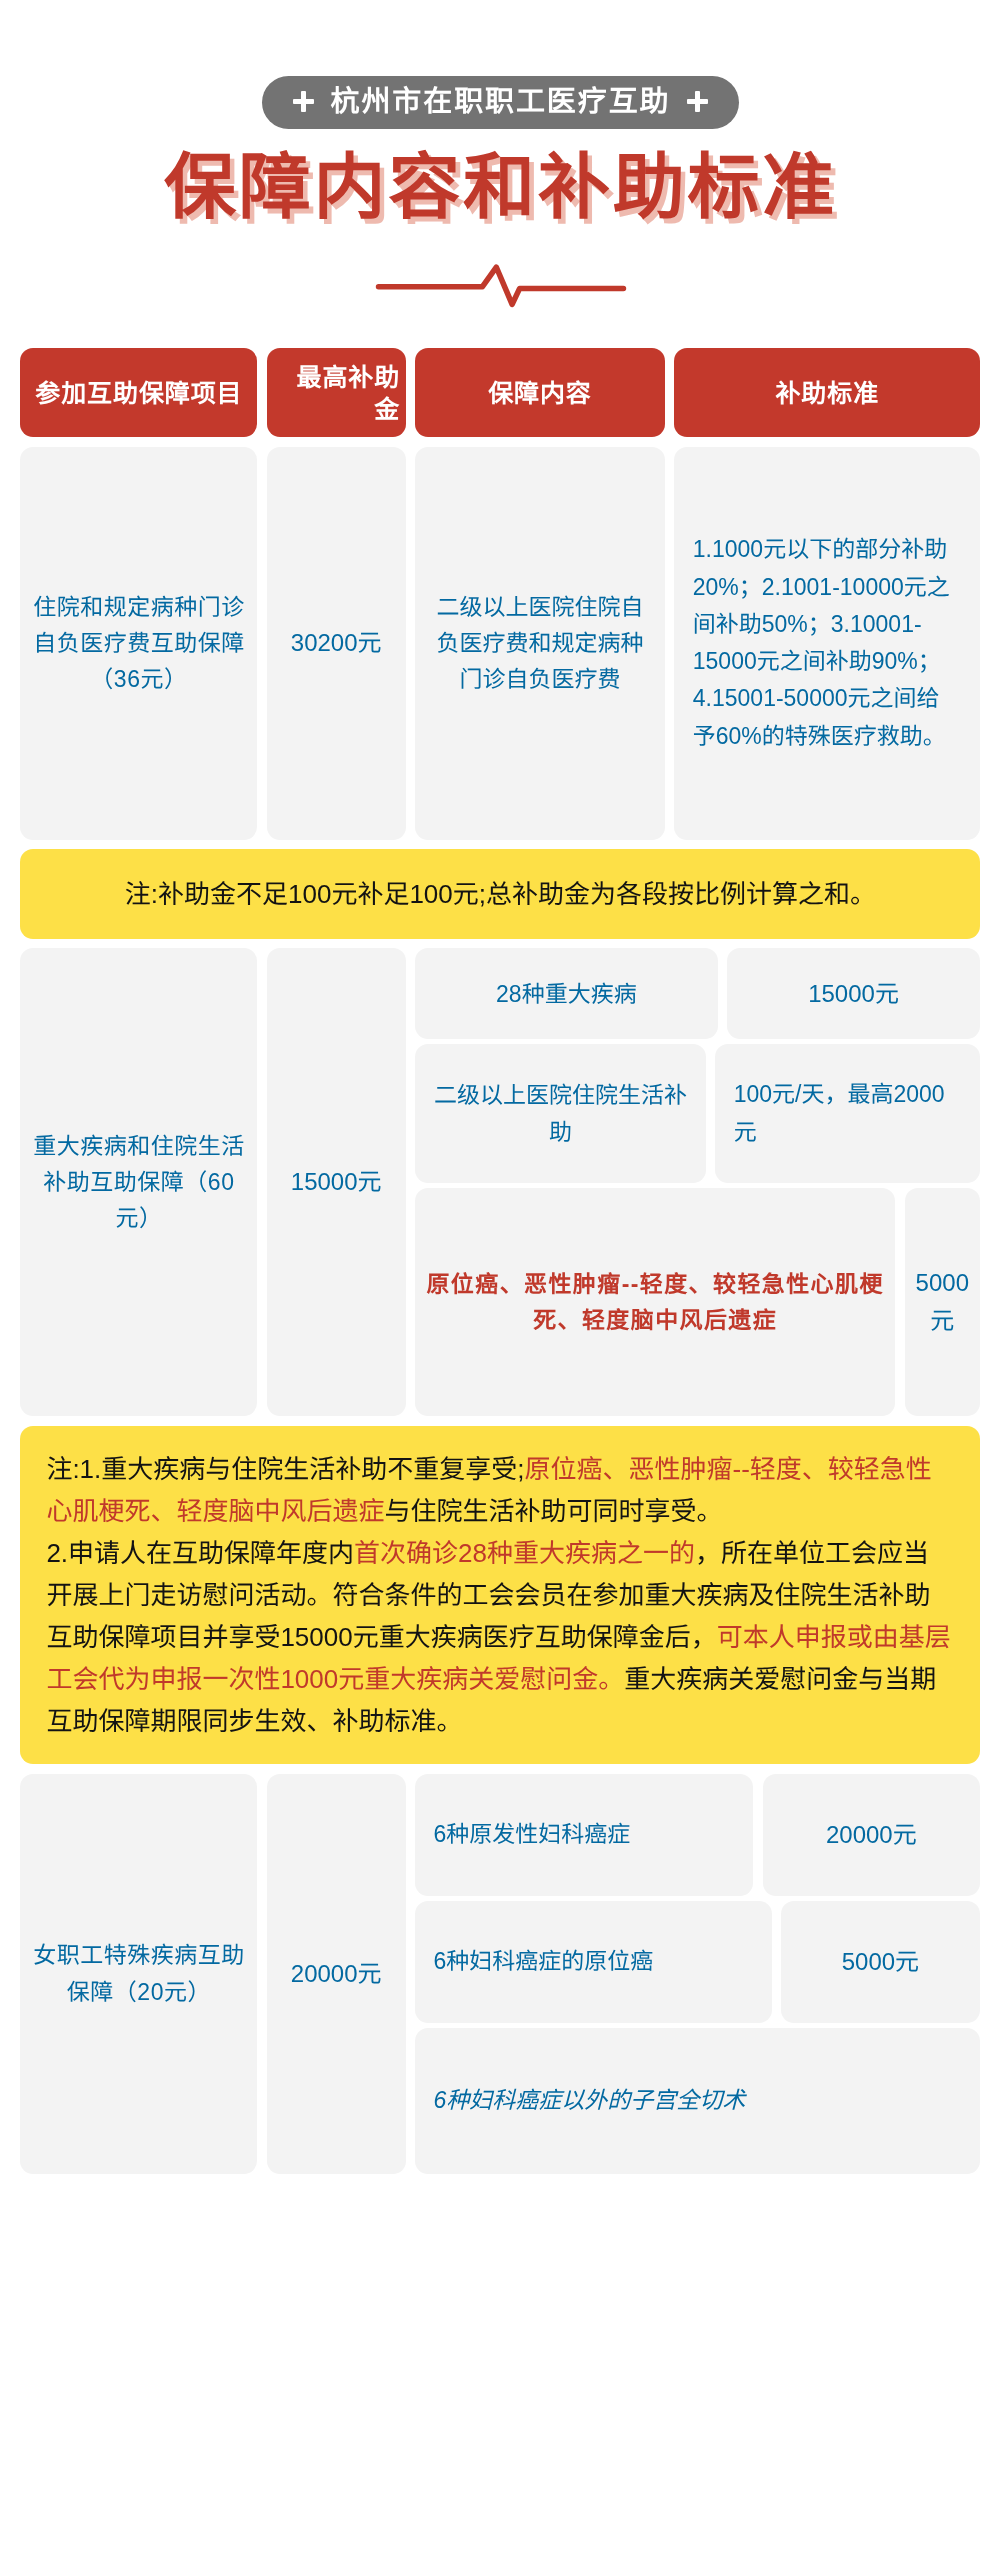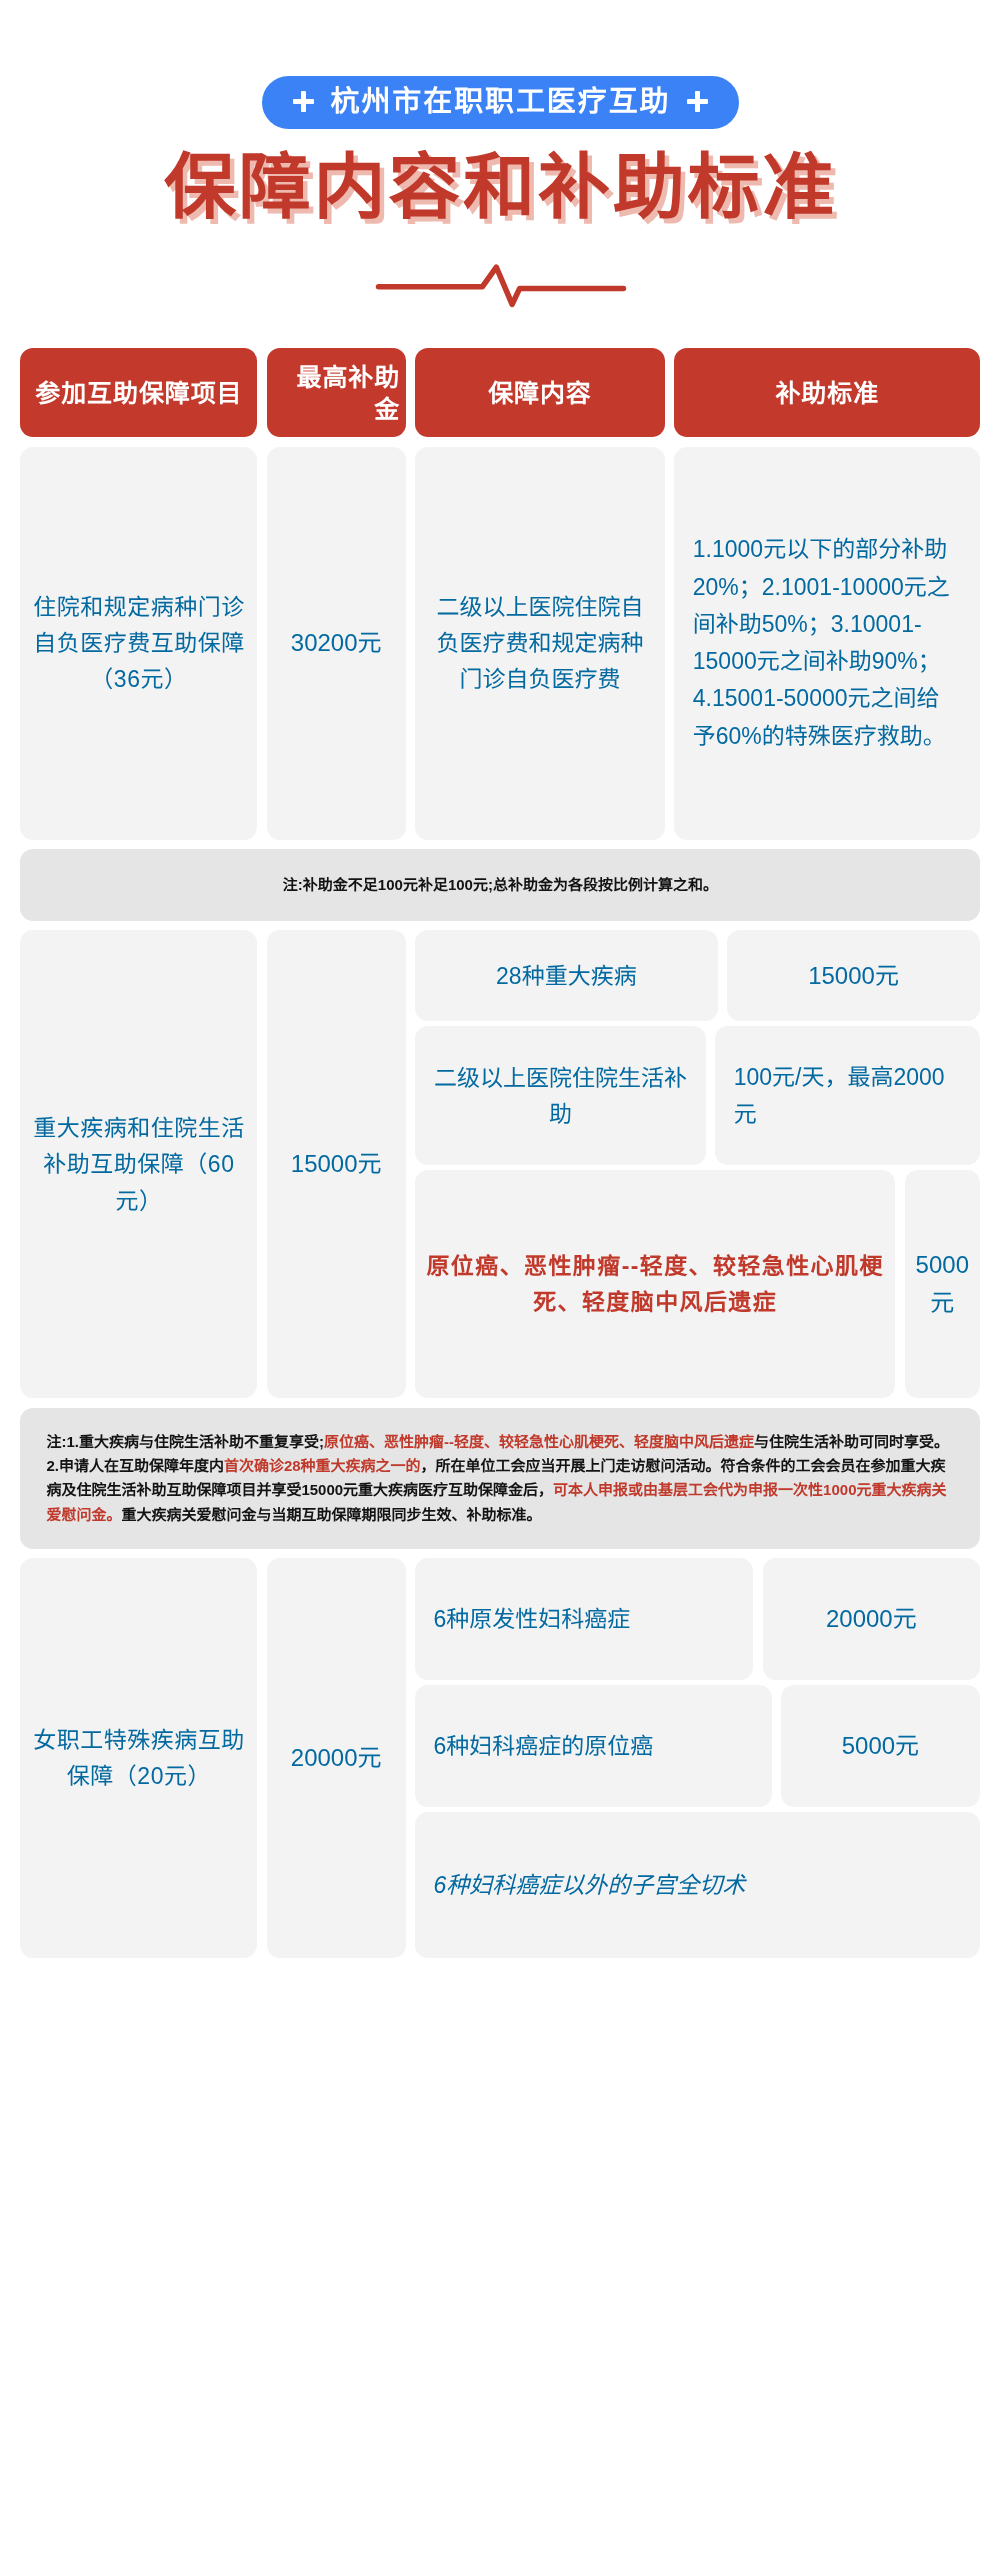--- a/index.html
+++ b/index.html
@@ -23,21 +23,21 @@
   .header {
     padding-top: 76px;
     text-align: center;
   }
 
   .badge {
     display: inline-flex;
     align-items: center;
     justify-content: center;
     gap: 16.7px;
-    background: #3b82f6;
+    background: #737373;
     color: #ffffff;
     border-radius: 31.5px;
     padding: 11px 31.5px 13px;
     font-size: 29px;
     font-weight: 700;
     letter-spacing: 1.9px;
     line-height: 1;
   }
 
   .badge .plus {
@@ -163,28 +163,27 @@
   .sec2 .subrow.r2 { height: 139px; }
   .sec2 .subrow.r3 { height: 228px; }
 
   .sec3 .stack { width: 565px; }
   .sec3 .subrow.r1 { height: 122px; }
   .sec3 .subrow.r2 { height: 122px; }
   .sec3 .subrow.r3 { height: 146px; font-style: italic; }
 
   
   .note {
-    background: #e5e5e5;
+    background: #fde047;
     border-radius: 13px;
     margin-top: 9.3px;
     padding: 22px 26px;
-    font-size: 15px;
+    font-size: 26px;
     line-height: 1.62;
     color: #131313;
-    font-weight: bold;
   }
   .note.center { text-align: center; padding: 24px 18.5px; }
   .note .r { color: #C0392B; }
 </style>
 </head>
 <body>
 
 <div class="header">
 
   <div class="badge">

